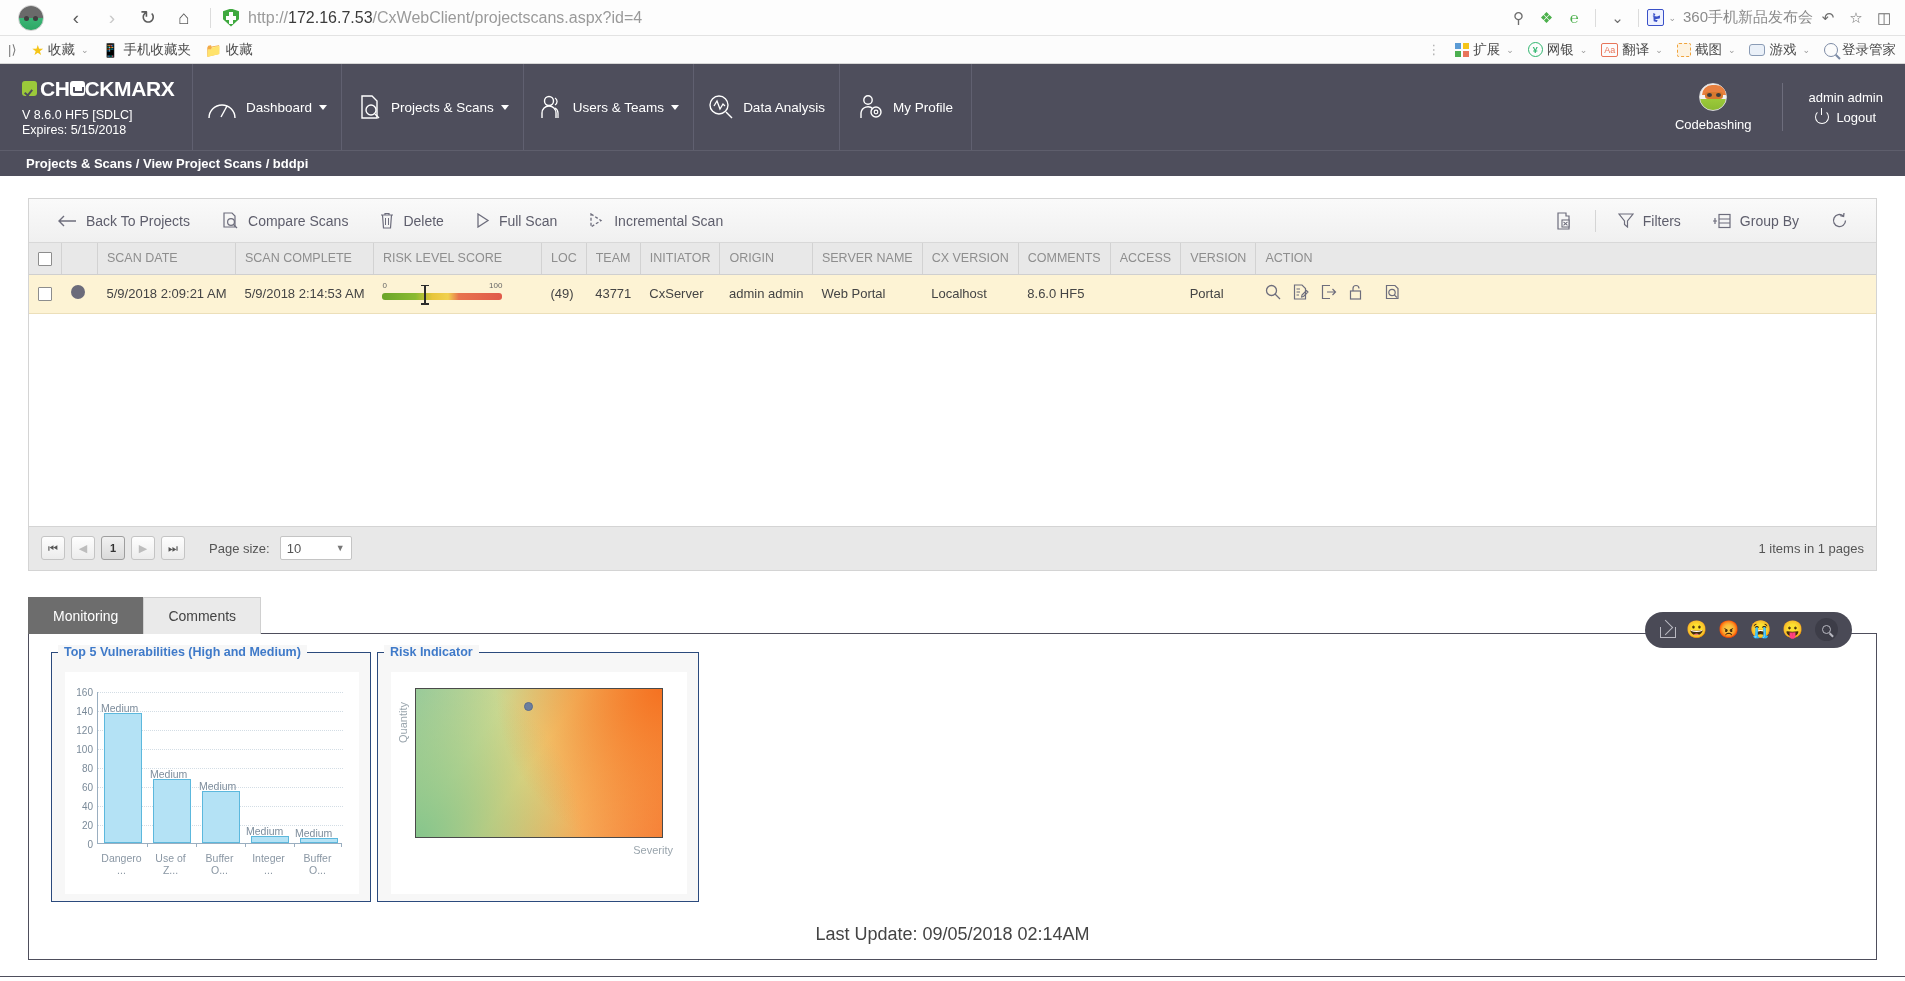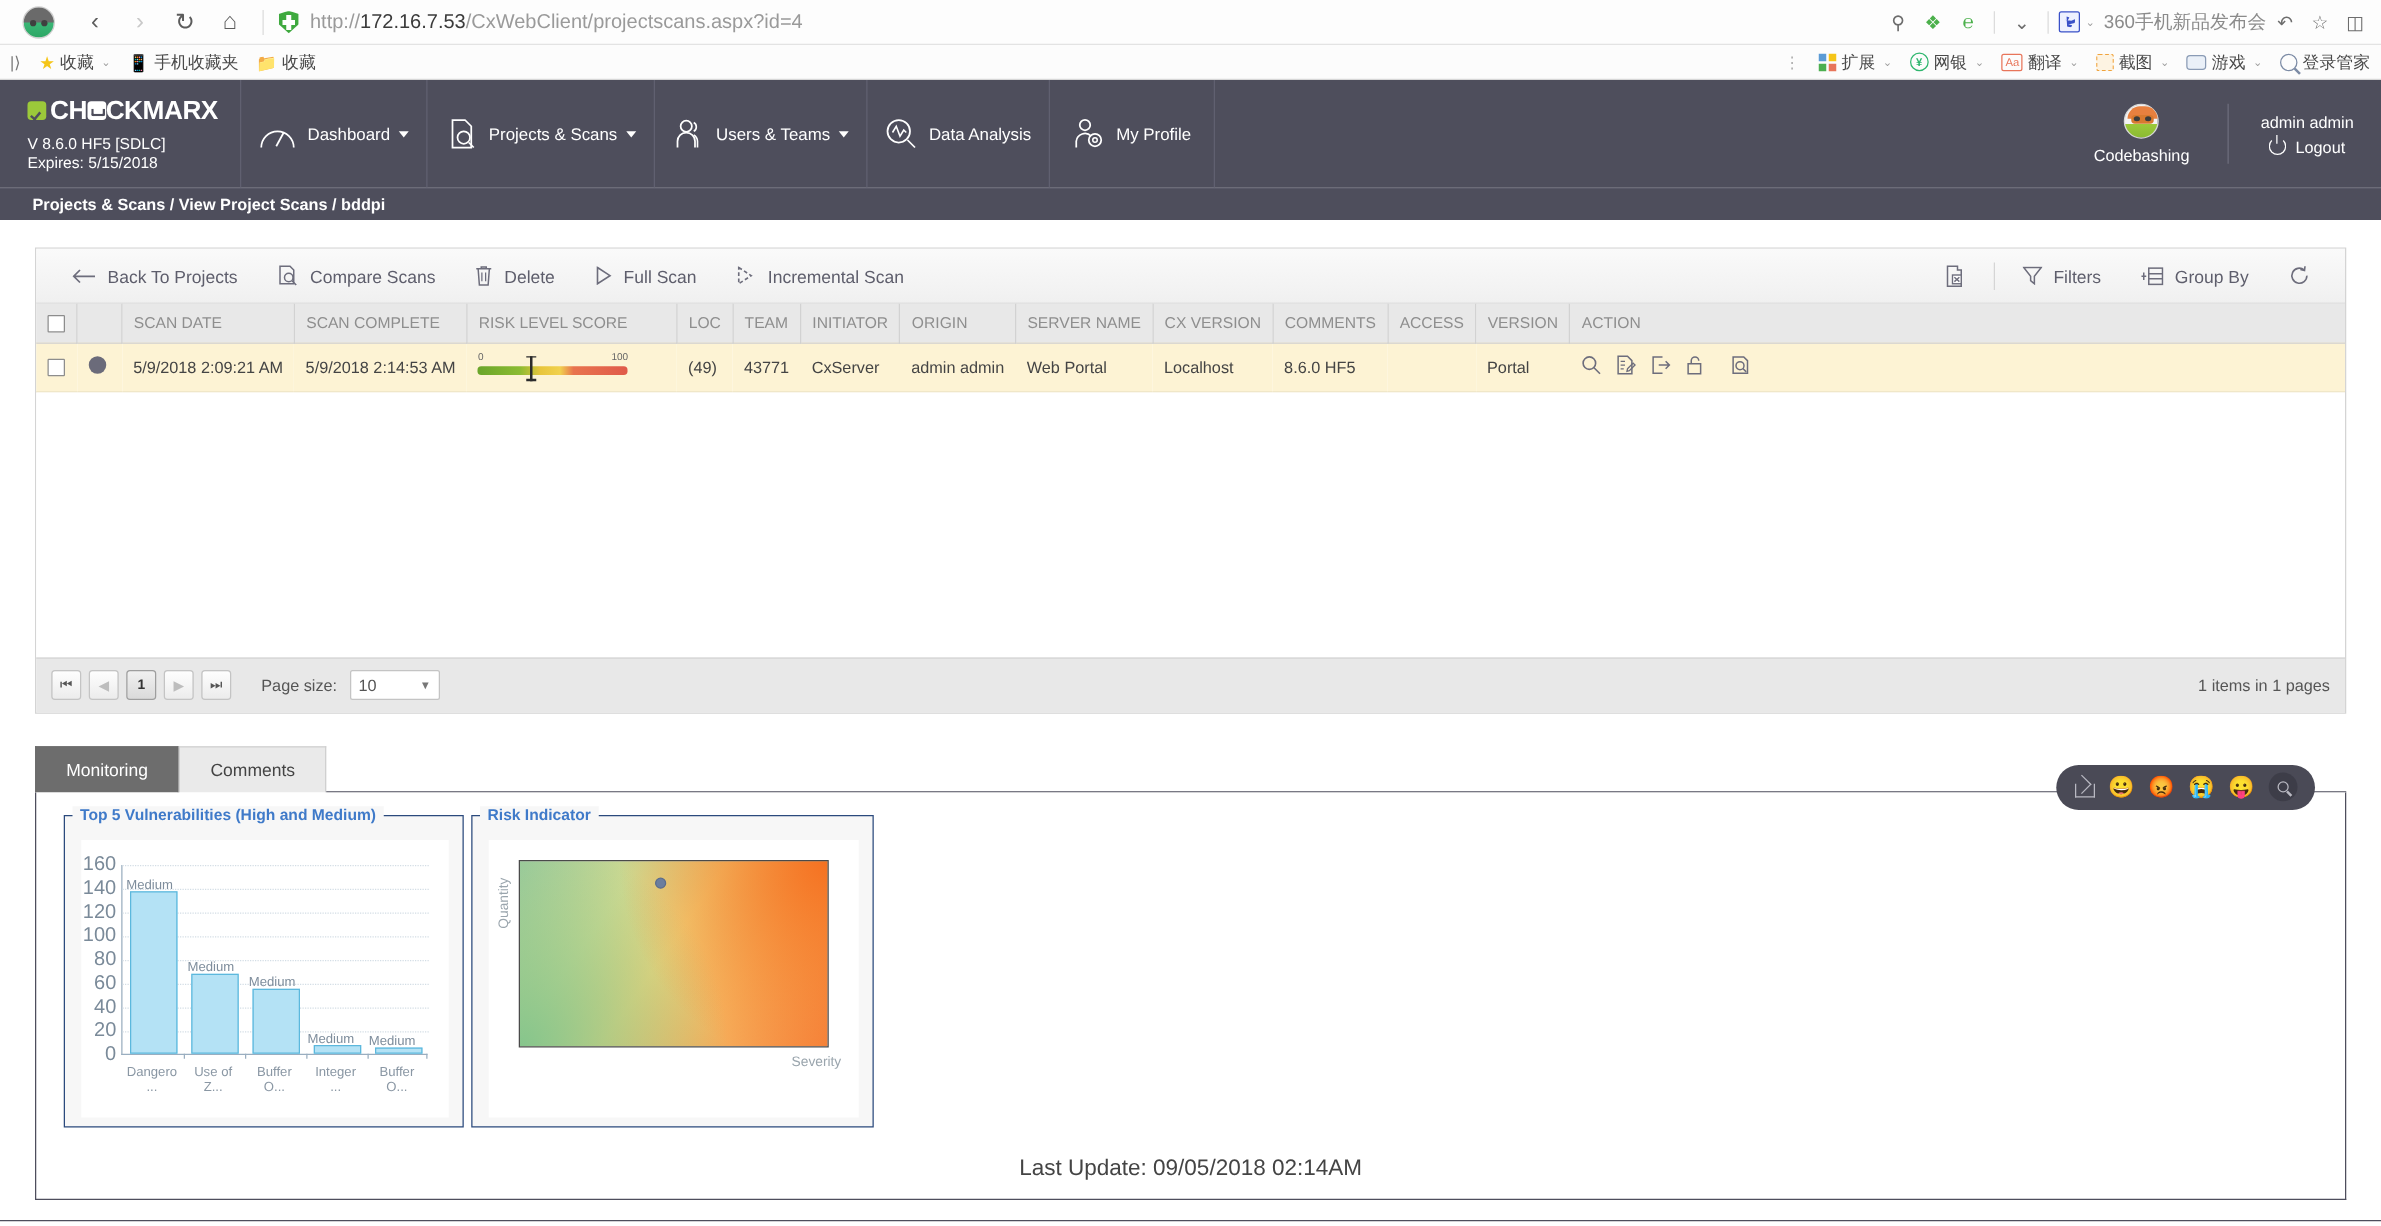--- a/index.html
+++ b/index.html
@@ -319,21 +319,21 @@
     width: 23px; height: 23px; border-radius: 50%; background: #3d3d48;
     display: flex; align-items: center; justify-content: center; cursor: pointer;
   }
   .fb-search-g { width: 9px; height: 9px; border: 1.6px solid #b9b9c2; border-radius: 50%; position: relative;}
   .fb-search-g:after { content:""; position:absolute; right:-4px; bottom:-2px; width:5px; height:1.6px; background:#b9b9c2; transform: rotate(45deg);}
 
   
   .barchart { position: relative; font-size: 10px; color: #7a8a99; }
   .bc-plot { position: absolute; border-left: 1px solid #9aaec0; border-bottom: 1px solid #9aaec0; }
   .bc-bar { position: absolute; bottom: 0; background: #b4e2f5; border: 1px solid #5cb8dd; }
-  .bc-ylab { position: absolute; right: 0; text-align: right; transform: translateY(-50%); font-size: 16px;}
+  .bc-ylab { position: absolute; right: 0; text-align: right; transform: translateY(-50%); font-size: 10px;}
   .bc-grid { position: absolute; left: 0; border-top: 1px dotted #d3dde5; }
   .bc-dlabel { position: absolute; font-size: 10.5px; color: #7e8d9c; white-space: nowrap; }
   .bc-xlab { position: absolute; font-size: 10.5px; color: #8a97a4; text-align: center; line-height: 12px;}
   .bc-tick { position: absolute; bottom: -4px; width: 1px; height: 4px; background: #9aaec0; }
 
   
   .risk-plot {
     position: relative; border: 1px solid #4a4a4a;
     background:
       radial-gradient(circle at 100% 0%, rgba(245,110,30,0.95) 0%, rgba(245,110,30,0) 58%),

